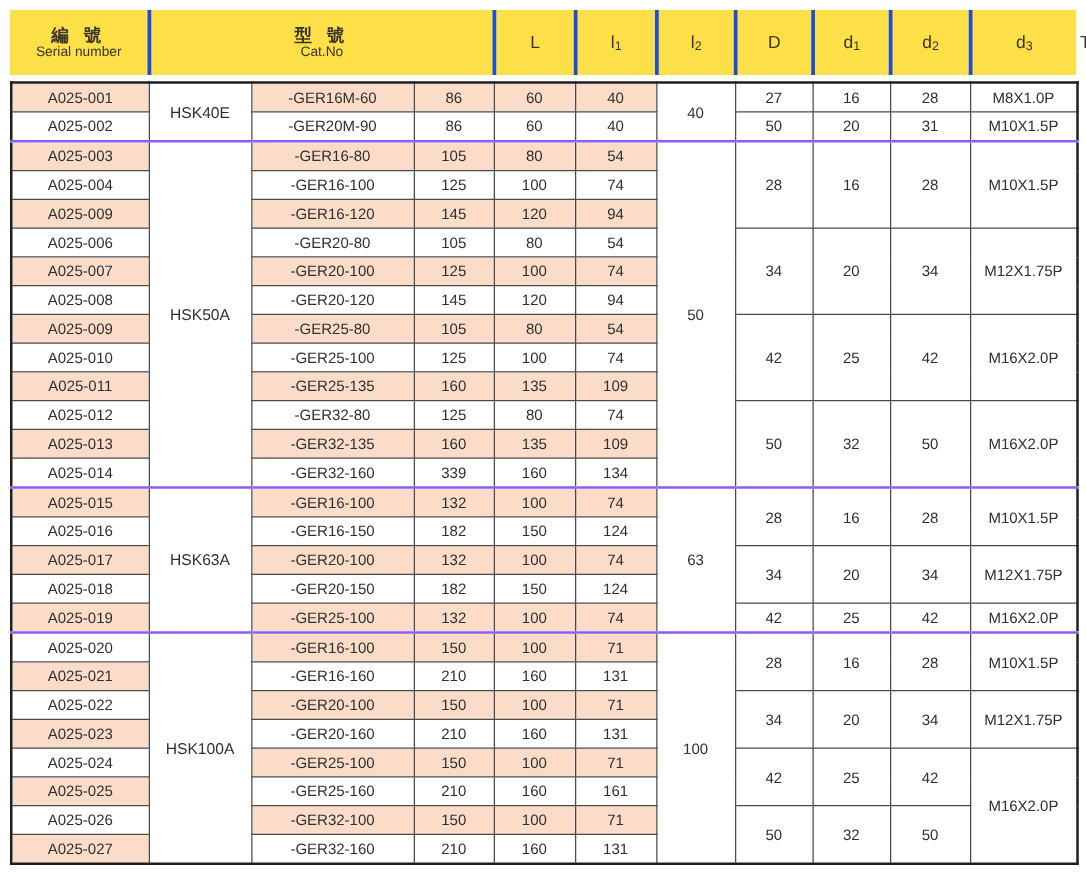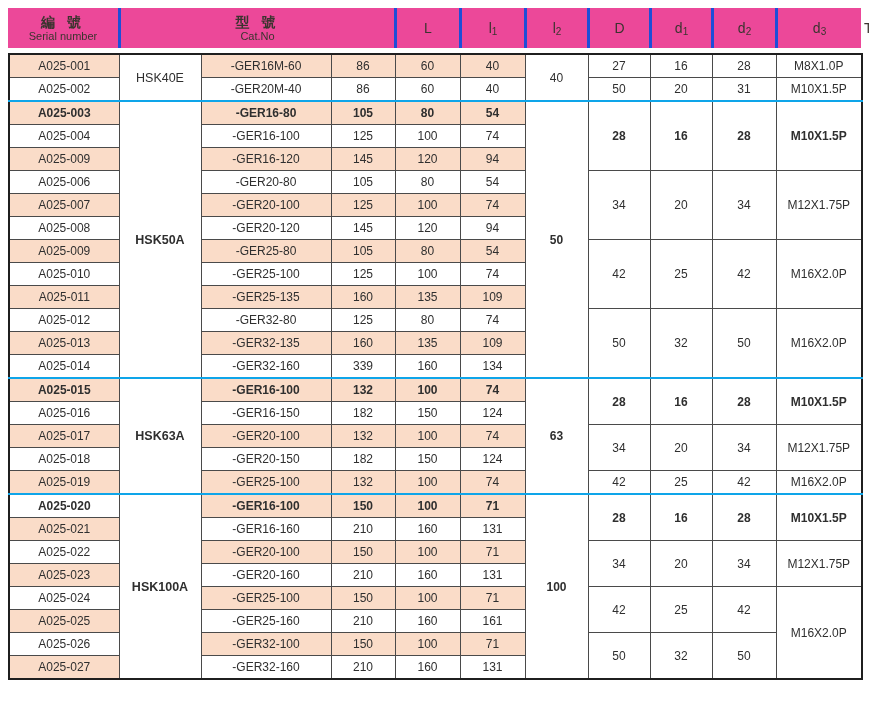--- a/index.html
+++ b/index.html
@@ -7,40 +7,40 @@
     width:869px;height:705px;overflow:hidden;background:#ffffff;
     font-family:"Liberation Sans", sans-serif;color:#2f2f2f;
   }
   .page{padding:8px 8px 0 8px;}
   
   table.hdr{
     table-layout:fixed;width:853px;border-collapse:separate;border-spacing:0;
     margin:0 0 5px 0;
   }
   table.hdr th{
-    background:#ec4899;height:40px;padding:0;vertical-align:middle;text-align:center;
+    background:#fde047;height:52px;padding:0;vertical-align:middle;text-align:center;
     font-weight:normal;
   }
   table.hdr th + th{border-left:3px solid #1d4ed8;}
   .hdr .zh{display:block;font-size:14px;font-weight:bold;color:#3b342f;letter-spacing:4px;line-height:16px;}
   .hdr .en{display:block;font-size:11px;color:#3b342f;line-height:12px;}
   .hdr .lbl{font-size:14px;color:#3b342f;}
   .hdr .lbl sub{font-size:10px;vertical-align:-2px;}
   
   table.tbl{
     table-layout:fixed;width:853px;border-collapse:collapse;
     border:2px solid #1f1f1f;font-size:12px;
   }
   table.tbl td{
     border:1px solid #4a4a4a;height:22px;padding:0;text-align:center;
     vertical-align:middle;background:#ffffff;color:#2f2f2f;
     overflow:hidden;white-space:nowrap;
   }
   table.tbl td.s{background:#fadcc8;}
-  table.tbl tr.sect td{border-top:2px solid #0ea5e9;font-weight:bold;}
+  table.tbl tr.sect td{border-top:2px solid #8b5cf6;}
   table.tbl td.grp{font-size:12.5px;}
   
   .note{width:853px;text-align:right;margin-top:5px;font-size:12px;color:#4a4a4a;}
   .note .zh{margin-right:14px;}
 </style>
 </head>
 <body>
 
 <div class="page">
 
@@ -102,21 +102,21 @@
           <td class="s">60</td>
           <td class="s">40</td>
           <td rowspan="2" class="">40</td>
           <td class="">27</td>
           <td class="">16</td>
           <td class="">28</td>
           <td class="">M8X1.0P</td>
         </tr>
         <tr>
           <td class="">A025-002</td>
-          <td class="">-GER20M-40</td>
+          <td class="">-GER20M-90</td>
           <td class="">86</td>
           <td class="">60</td>
           <td class="">40</td>
           <td class="">50</td>
           <td class="">20</td>
           <td class="">31</td>
           <td class="">M10X1.5P</td>
         </tr>
         <tr class="sect">
           <td class="s">A025-003</td>

